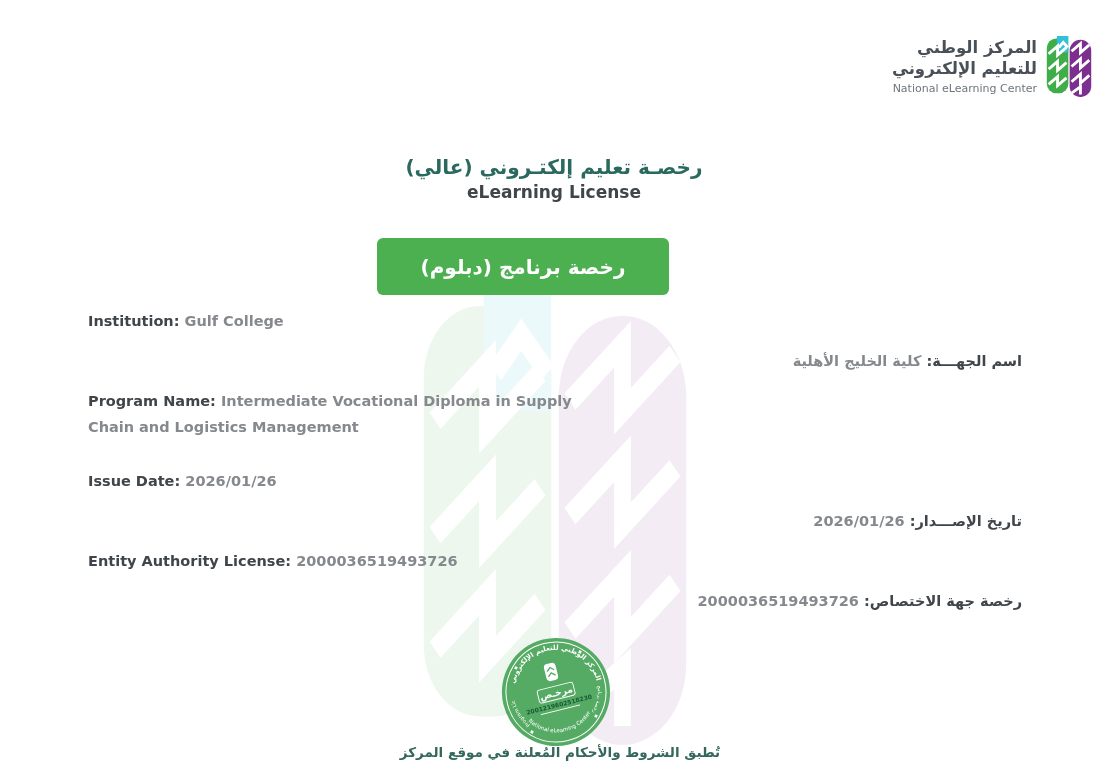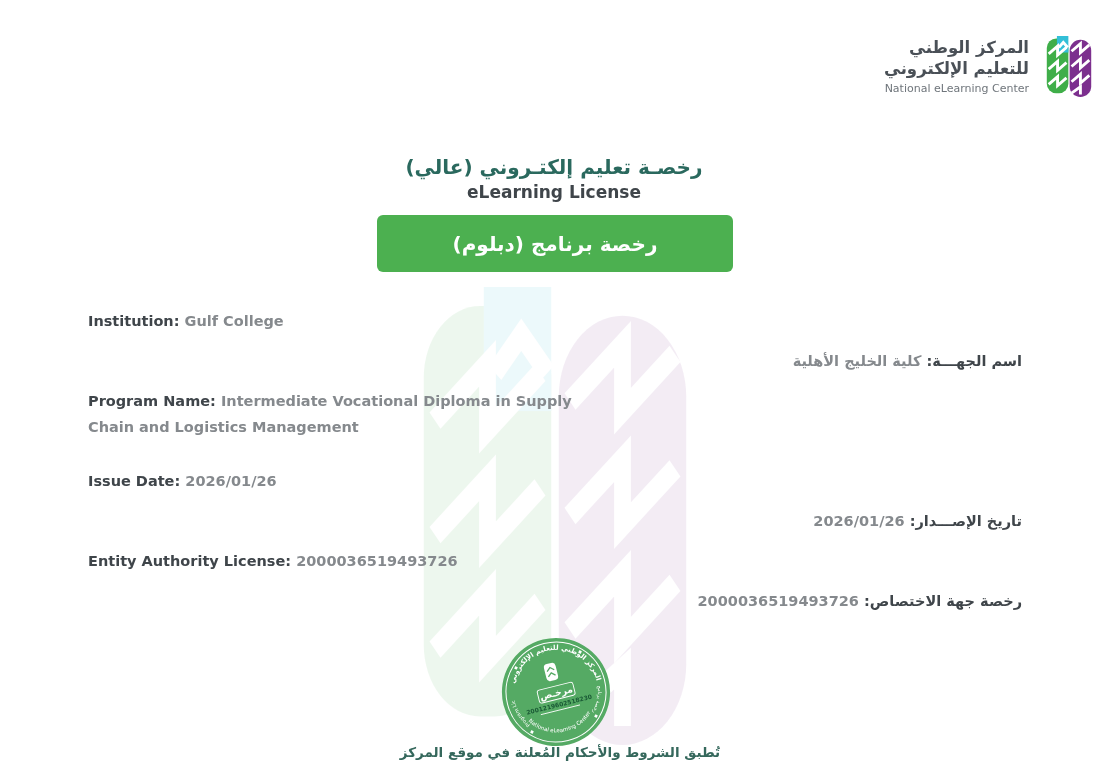--- a/index.html
+++ b/index.html
@@ -14,32 +14,32 @@
   }
   *{margin:0;padding:0;box-sizing:border-box;}
   html,body{width:1108px;height:784px;background:#ffffff;overflow:hidden;
     font-family:"DejaVu Sans","Liberation Sans",sans-serif;}
   .page{position:relative;width:1108px;height:784px;background:#fff;}
 
   
   .watermark{position:absolute;left:420px;top:287px;width:270px;height:458px;opacity:.085;pointer-events:none;}
 
   
-  .brand{position:absolute;top:36px;right:16px;display:flex;align-items:center;gap:17px;margin-left:44px;}
+  .brand{position:absolute;top:36px;right:16px;display:flex;align-items:center;gap:9px;margin-left:44px;}
   .brand-text{text-align:right;}
   .brand-ar{font-size:16.5px;font-weight:600;color:var(--logo-text);line-height:21px;}
   .brand-en{font-size:11px;color:var(--logo-sub);line-height:15px;margin-top:2px;}
 
   
   .titles{position:absolute;top:154px;left:0;width:100%;text-align:center;}
   .title-ar{font-size:20px;font-weight:bold;color:var(--teal-title);line-height:27px;direction:rtl;}
   .title-en{font-size:17px;font-weight:bold;color:var(--dark-label);line-height:23px;}
 
   
-  .banner{position:absolute;top:215px;left:377px;width:356px;height:57px;background:var(--banner-green);
+  .banner{position:absolute;top:238px;left:377px;width:292px;height:57px;background:var(--banner-green);
     border-radius:6px;display:flex;align-items:center;justify-content:center;}
   .banner-label{font-size:20px;font-weight:bold;color:#ffffff;direction:rtl;}
 
   
   .details{position:absolute;top:308px;left:88px;width:934px;}
   .d-row{display:grid;grid-template-columns:486px 1fr;column-gap:28px;margin-bottom:14px;}
   .d-en{font-size:14.5px;font-weight:bold;color:var(--gray-value);line-height:26px;text-align:left;}
   .d-ar{font-size:14.5px;font-weight:bold;color:var(--gray-value);line-height:26px;direction:rtl;text-align:right;margin-top:40px;}
   .lbl{color:var(--dark-label);}
 

